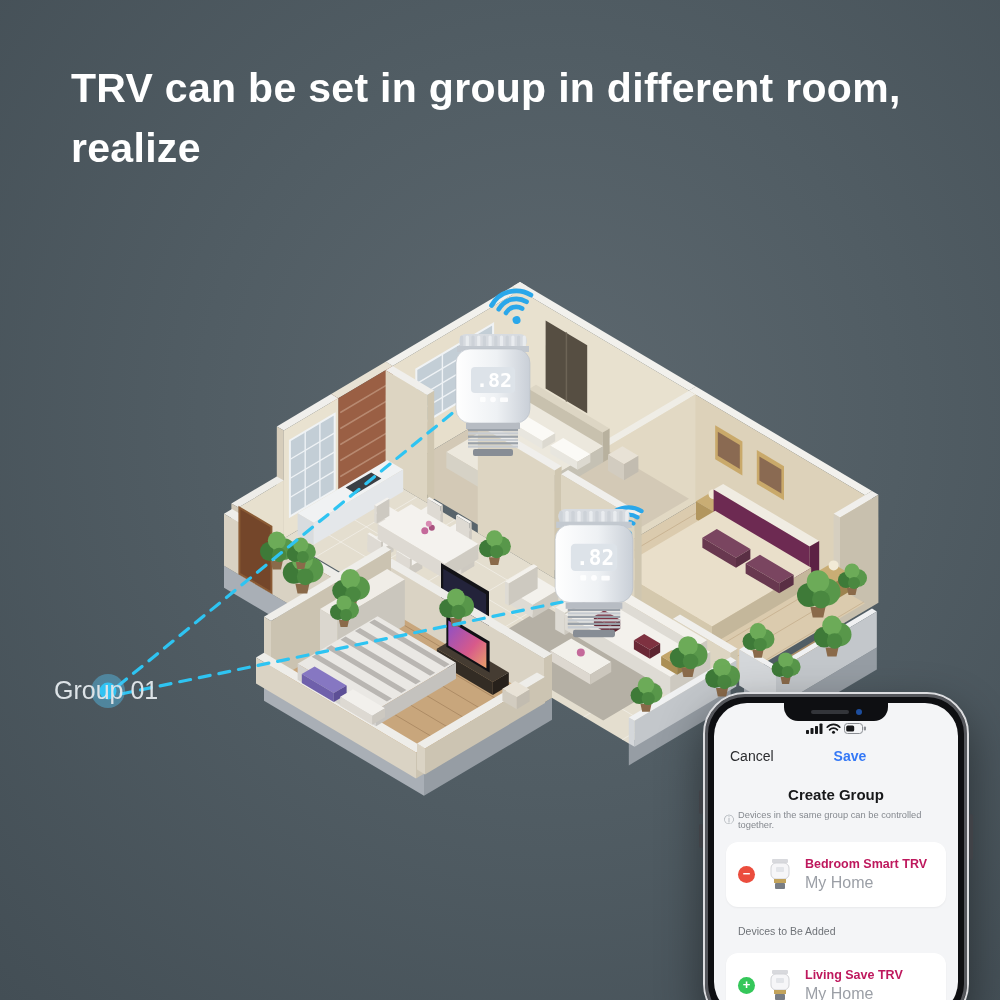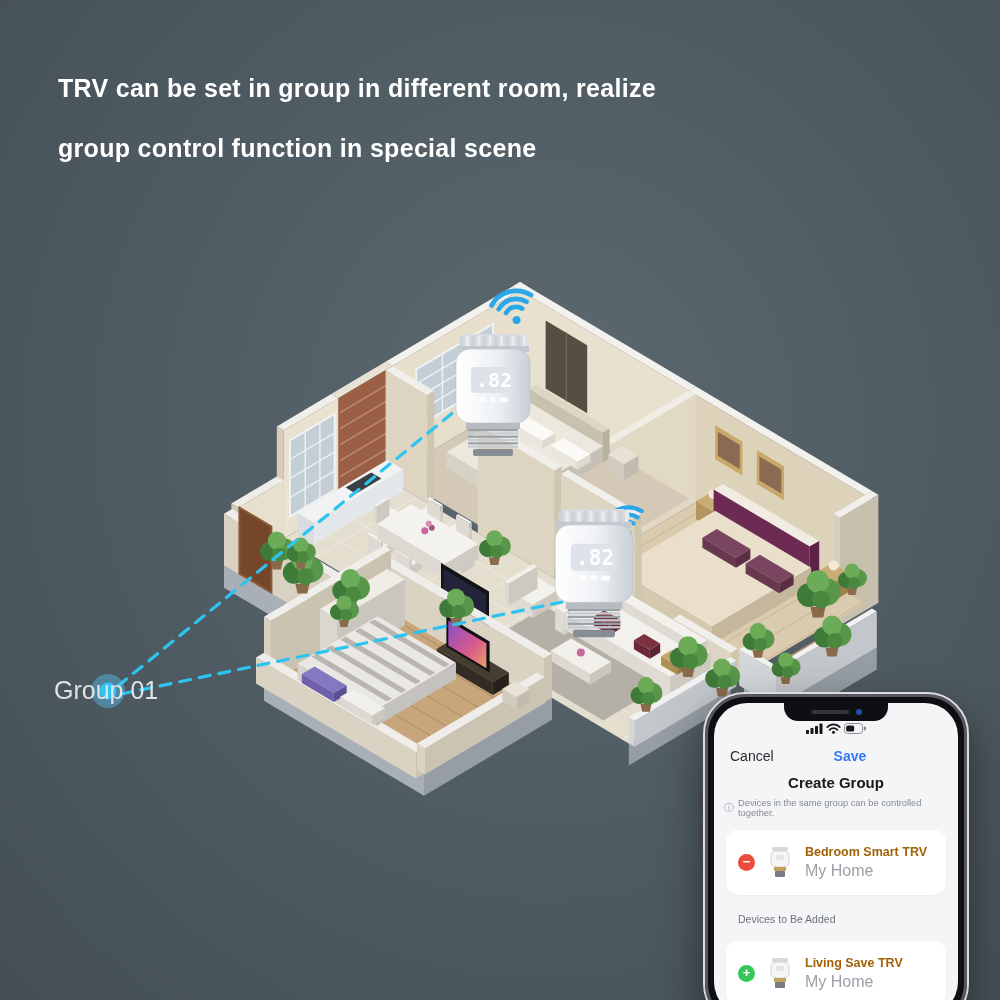--- a/index.html
+++ b/index.html
@@ -1,21 +1,21 @@
 <!DOCTYPE html>
 <html><head>
 <meta charset="utf-8">
 <style>
   html,body{margin:0;padding:0;background:#3c464d;}
   .stage{position:relative;width:1000px;height:1000px;overflow:hidden;
     font-family:"Liberation Sans",sans-serif;
     background:radial-gradient(ellipse at 55% 42%, #5d686f 0%, #515d64 45%, #434e55 100%);}
   
-  .heading{position:absolute;left:58px;top:58px;width:880px;z-index:6;
-    color:#ffffff;font-size:25px;font-weight:700;line-height:60px;letter-spacing:.3px;}
+  .heading{position:absolute;left:71px;top:58px;width:880px;z-index:6;
+    color:#ffffff;font-size:41px;font-weight:700;line-height:60px;letter-spacing:.3px;}
   .heading span{display:block;}
   
   #house{position:absolute;left:0;top:0;z-index:2;}
   
   .group-label{position:absolute;left:54px;top:676px;z-index:4;color:#dde3e7;font-size:25px;}
   
   .phone{position:absolute;left:703px;top:692px;width:262px;height:330px;z-index:5;
     background:#0e0f12;border:2.5px solid #dcdde0;border-radius:42px;
     box-shadow:inset 0 0 0 3px #55575c, 0 18px 45px rgba(0,0,0,.45);}
   .side-btn{position:absolute;width:4px;background:#404247;border-radius:2px;}
@@ -26,43 +26,42 @@
   .notch{position:absolute;top:0;left:50%;transform:translateX(-50%);width:104px;height:18px;
     background:#0e0f12;border-radius:0 0 14px 14px;display:flex;align-items:center;justify-content:center;gap:7px;z-index:2;}
   .speaker{width:38px;height:4px;border-radius:2px;background:#33353a;}
   .cam{width:6px;height:6px;border-radius:50%;background:#1d4e9e;}
   .statusbar{display:flex;justify-content:space-between;align-items:center;padding:6px 18px 0;flex-direction:column;}
   .time{font-size:12px;font-weight:700;color:#17181a;display:flex;align-items:center;gap:3px;}
   .sicons{display:flex;align-items:center;gap:3px;}
   .navrow{display:flex;padding:14px 16px 0;font-size:14px;gap:32px;}
   .cancel{color:#2b2c2f;}
   .save{color:#3478f6;font-weight:600;margin-left:28px;}
-  .ptitle{text-align:center;font-size:15px;font-weight:700;color:#17181a;margin-top:10px;}
+  .ptitle{text-align:center;font-size:15px;font-weight:700;color:#17181a;margin-top:22px;}
   .note{display:flex;justify-content:center;align-items:center;gap:4px;margin-top:7px;
     font-size:9.3px;color:#85898f;padding:0 10px;}
   .info-i{font-size:10px;color:#9aa0a6;line-height:1;}
   .card{margin:12px 12px 0;background:#ffffff;border-radius:12px;padding:15px 12px;
     display:flex;align-items:center;gap:10px;box-shadow:0 1px 2px rgba(0,0,0,.05);}
   .action{width:17px;height:17px;border-radius:50%;color:#fff;font-size:13px;line-height:16px;
     text-align:center;font-weight:700;flex:0 0 auto;cursor:pointer;}
   .remove{background:#eb4d3d;}
   .add{background:#35c75a;}
   .dev-txt{display:flex;flex-direction:column;}
-  .dev-name{font-size:12.5px;font-weight:600;color:#a16207;}
+  .dev-name{font-size:12.5px;font-weight:600;color:#be185d;}
   .dev-home{font-size:16px;color:#9b9fa6;margin-top:3px;}
   .section{margin:18px 16px 16px;font-size:10.5px;color:#6f7378;padding-left:8px;}
 </style>
 </head>
 <body>
 
 <div class="stage">
 
   <div class="heading">
     <span>TRV can be set in group in different room, realize</span>
-    <span>group control function in special scene</span>
   </div>
 
   <svg id="house" width="1000" height="1000" viewBox="0 0 1000 1000">
       <defs>
     <linearGradient id="gBody" x1="0" y1="0" x2="1" y2="0">
       <stop offset="0" stop-color="#ffffff"></stop>
           <stop offset=".55" stop-color="#eef1f4"></stop>
           <stop offset="1" stop-color="#c9cfd7"></stop>
     </linearGradient>
     <linearGradient id="gTv" x1="0" y1="0" x2="1" y2="1">

